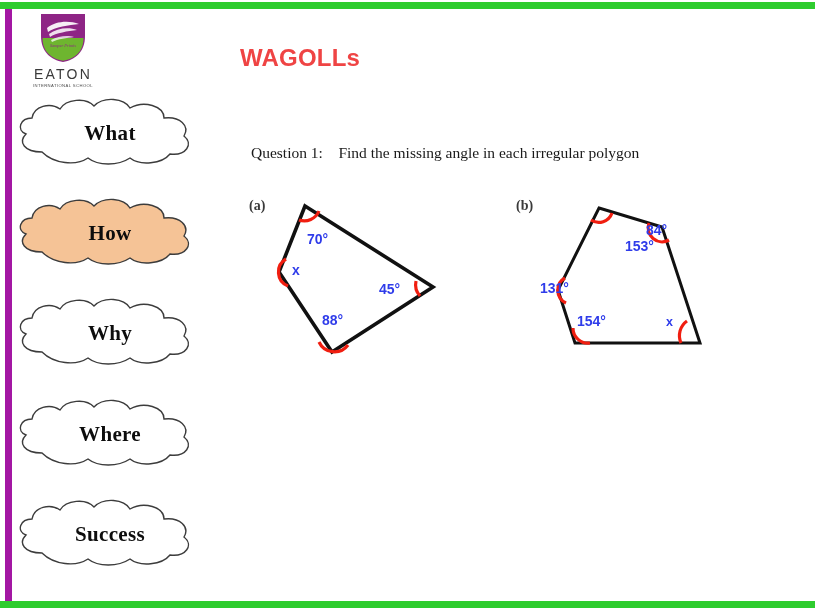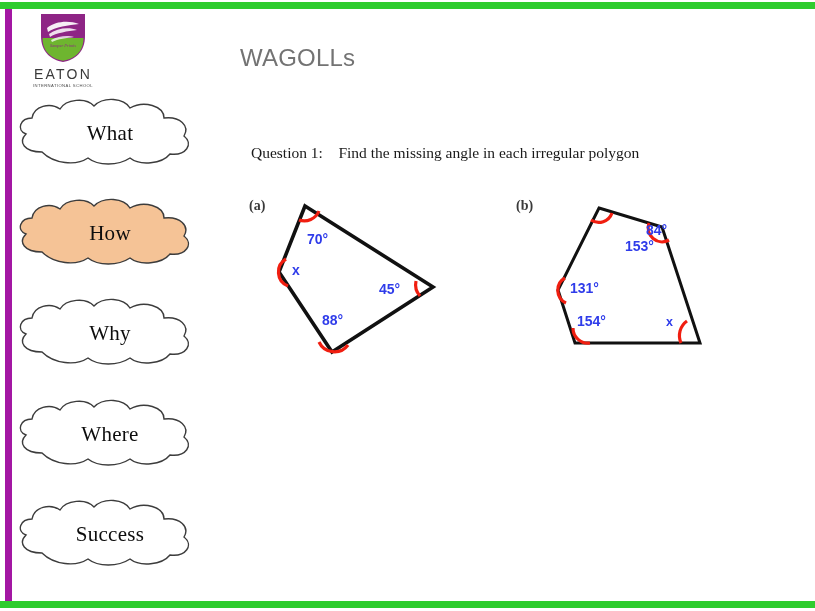--- a/index.html
+++ b/index.html
@@ -71,36 +71,36 @@
   }
   .cloud svg { display: block; }
   .cloud-label {
     position: absolute;
     left: 0; top: 0;
     width: 190px; height: 78px;
     display: flex;
     align-items: center;
     justify-content: center;
     font-family: "Liberation Serif", serif;
-    font-weight: normal;
+    font-weight: bold;
     font-size: 21px;
     color: #0d0d0d;
     letter-spacing: 0.3px;
     padding-left: 6px;
     box-sizing: border-box;
   }
 
   
   .slide-title {
     position: absolute;
     left: 240px; top: 44px;
     font-family: "Liberation Sans", sans-serif;
-    font-weight: normal;
+    font-weight: bold;
     font-size: 24px;
-    color: #737373;
+    color: #ef4444;
     letter-spacing: 0.2px;
   }
   .question-line {
     position: absolute;
     left: 251px; top: 144px;
     font-family: "Liberation Serif", serif;
     font-size: 15.5px;
     color: #1a1a1a;
     white-space: pre;
   }
@@ -236,17 +236,17 @@
     <path d="M687,321 A18,18 0 0,0 681,343" fill="none" stroke="#F01E10" stroke-width="3.2"></path>
   </svg>
 
   <div class="ang-label" style="left:307px; top:231px;">70°</div>
   <div class="ang-label" style="left:292px; top:262px;">x</div>
   <div class="ang-label" style="left:322px; top:312px;">88°</div>
   <div class="ang-label" style="left:379px; top:281px;">45°</div>
 
   <div class="ang-label" style="left:598px; top:222px;padding-left:48px;">84°</div>
   <div class="ang-label" style="left:625px; top:238px;">153°</div>
-  <div class="ang-label" style="left:570px; top:280px;">131°</div>
+  <div class="ang-label" style="left:540px; top:280px;">131°</div>
   <div class="ang-label" style="left:577px; top:313px;">154°</div>
   <div class="ang-label small" style="left:666px; top:315px;">x</div>
 
 </div>
 
 </body></html>

